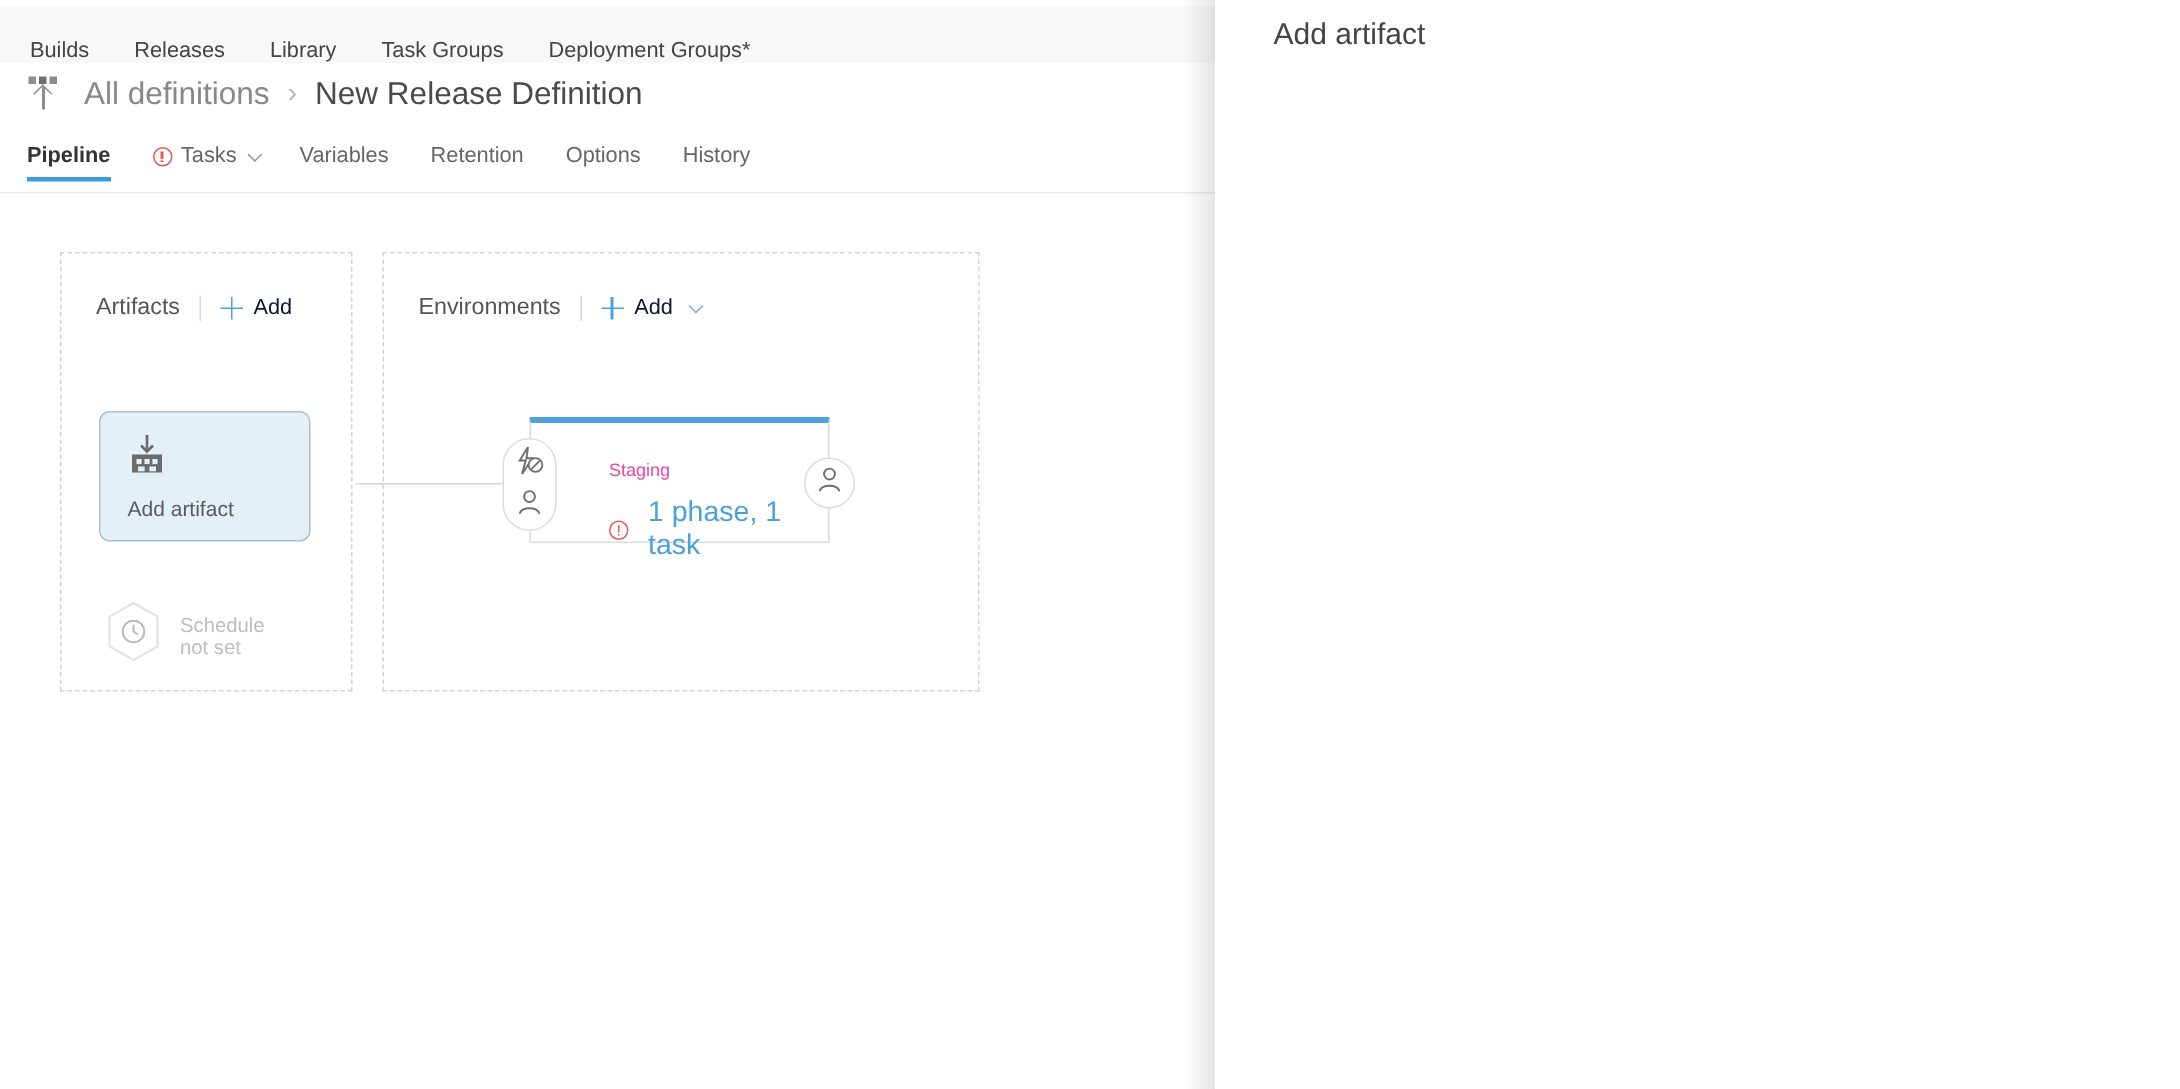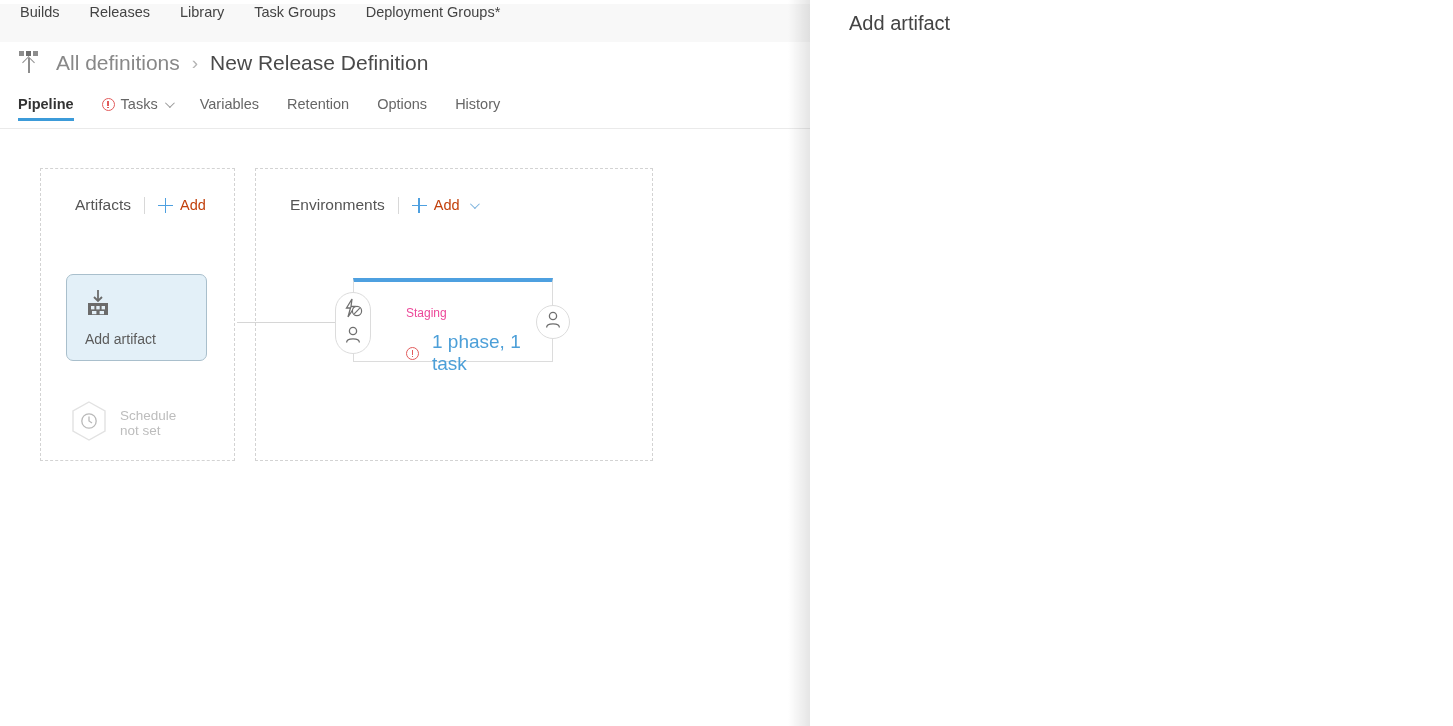--- a/index.html
+++ b/index.html
@@ -17,21 +17,21 @@
   .top-strip { position:absolute; top:0; left:0; width:1453px; height:4px; background:#f8f8f8; }
   .top-strip .seg-a { position:absolute; left:0; top:0; width:42px; height:3px; background:#8a7f76; }
   .top-strip .seg-b { position:absolute; left:42px; top:0; width:379px; height:3px; background:#6aa9dc; }
   .top-strip .seg-c { position:absolute; left:530px; top:0; width:390px; height:3px; background:#6aa9dc; }
 
   
   .page { position:absolute; top:0; left:0; width:810px; height:726px; background:#fff; }
 
   .navbar {
     position:absolute; top:4px; left:0; width:810px; height:38px;
-    background:#f8f8f8; display:flex; align-items:flex-start; padding-left:20px;
+    background:#f8f8f8; display:flex; align-items:flex-end; padding-left:20px;
   }
   .navbar a {
     font-size:14.5px; color:#444; text-decoration:none; margin-right:30px;
     white-space:nowrap;
   }
 
   .crumbbar { position:absolute; top:42px; left:0; width:810px; height:50px; background:#fff; }
   .crumb-row { position:absolute; left:18px; top:8px; display:flex; align-items:center; }
   .def-icon { width:24px; height:26px; position:relative; margin-right:14px; }
   .def-icon .sq { position:absolute; width:5px; height:5px; background:#8d8d8d; top:1px; }
@@ -73,29 +73,29 @@
 
   
   .artifacts-box {
     position:absolute; left:40px; top:168px; width:195px; height:293px;
     border:1px dashed #d3d3d3; background:#fff;
   }
   .env-box {
     position:absolute; left:255px; top:168px; width:398px; height:293px;
     border:1px dashed #d3d3d3; background:#fff;
   }
-  .box-head { position:absolute; left:34px; top:27px; display:flex; align-items:center; }
+  .box-head { position:absolute; left:23px; top:27px; display:flex; align-items:center; }
   .box-head .ttl { font-size:15.5px; color:#555; }
   .box-head .bar { width:1px; height:17px; background:#d8d8d8; margin:0 13px; }
   .plus {
     position:relative; width:15px; height:15px; margin-right:7px; flex:none;
   }
   .plus::before { content:""; position:absolute; left:0; top:7px; width:15px; height:1.6px; background:#4ea0e0; }
   .plus::after  { content:""; position:absolute; left:6.7px; top:0; width:1.6px; height:15px; background:#4ea0e0; }
-  .addlink { font-size:14.5px; color:#c2410c; }
+  .addlink { font-size:14.5px; color:#0f172a; }
   .chev-blue {
     display:inline-block; width:7px; height:7px; margin-left:10px;
     border-right:1.4px solid #7cb3de; border-bottom:1.4px solid #7cb3de;
     transform:rotate(45deg) translateY(-2px);
   }
 
   .add-artifact-card {
     position:absolute; left:66px; top:274px; width:141px; height:87px;
     background:#e3f0f8; border:1px solid #a9bfcc; border-radius:7px;
   }

